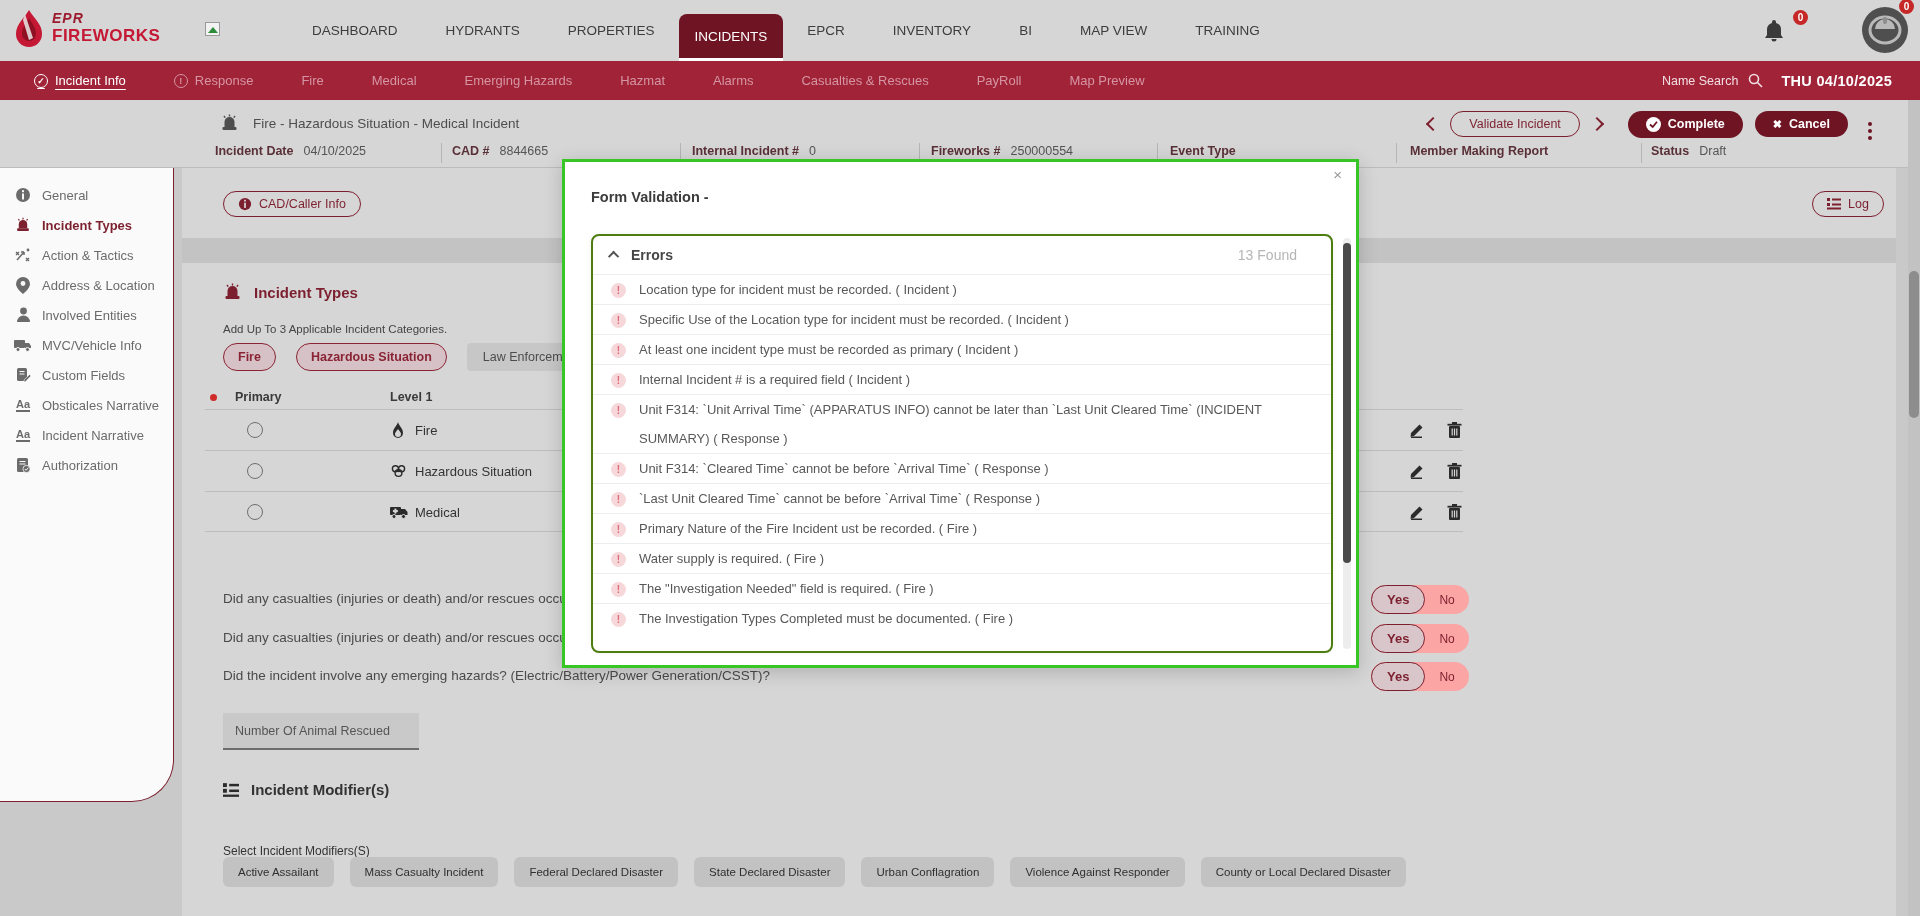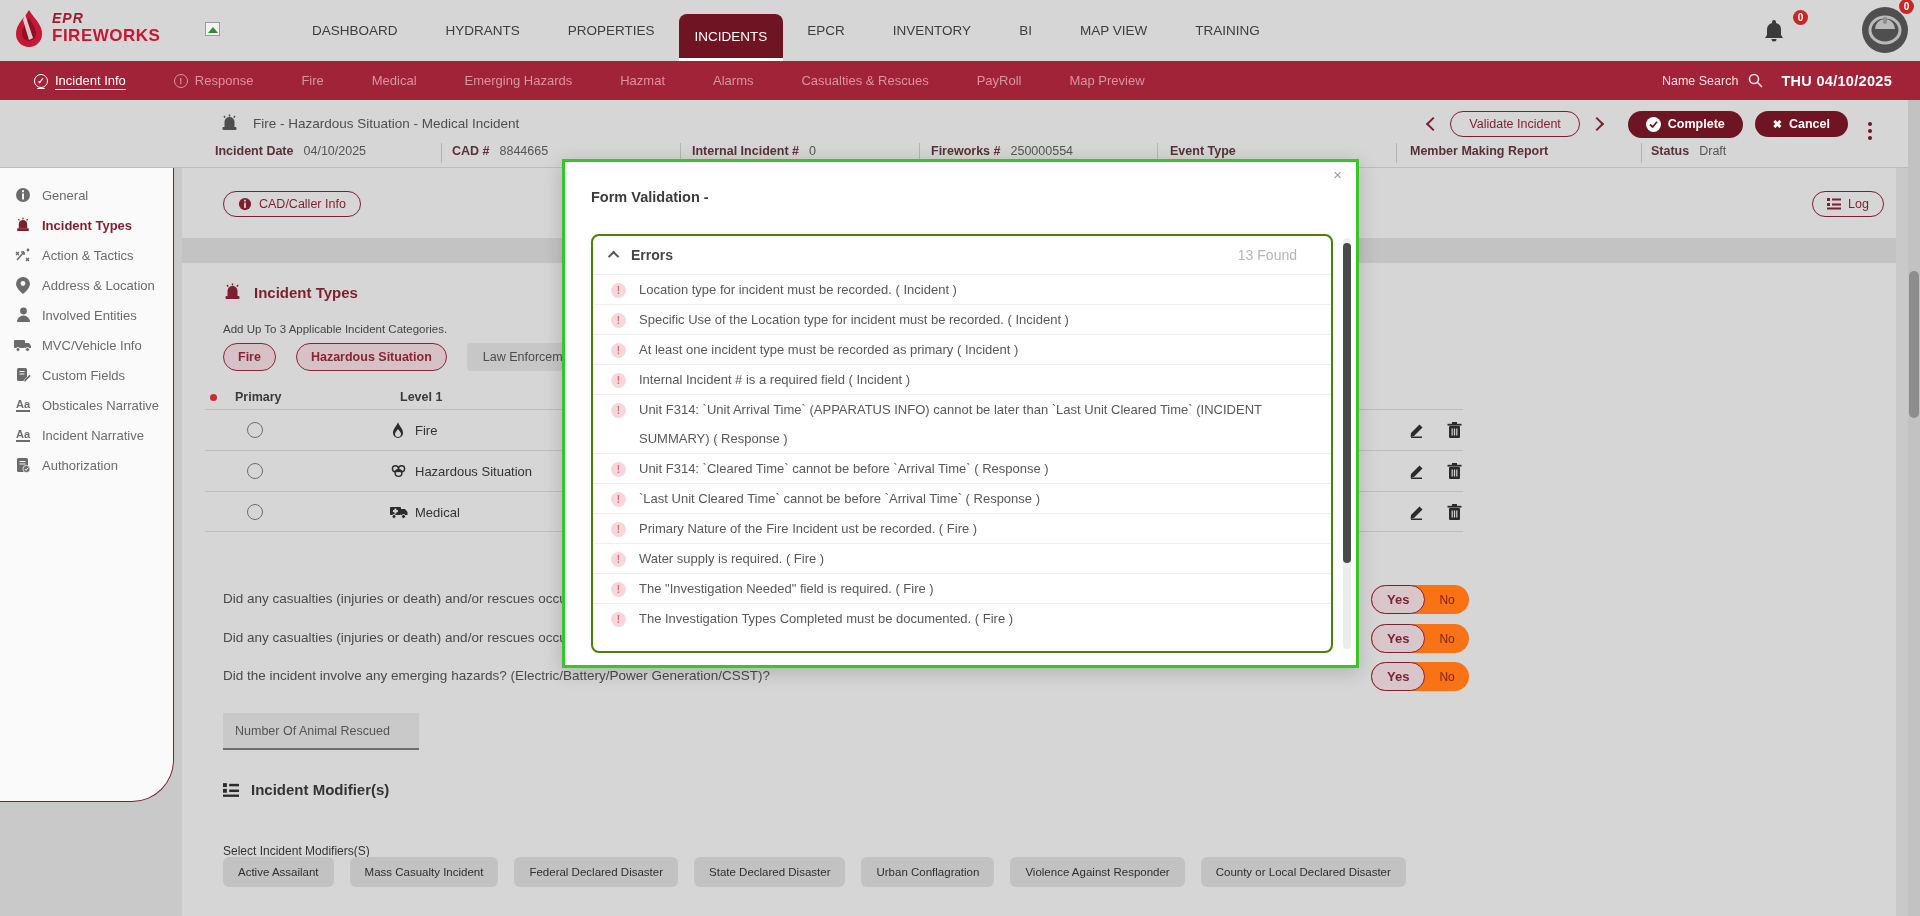--- a/index.html
+++ b/index.html
@@ -69,32 +69,32 @@
   .note { position:absolute; font-size:11.5px; color:#444; }
   .chip-cat { border-radius:14px; font-size:12.5px; padding:6px 14px; cursor:pointer; white-space:nowrap; font-family:inherit; }
   .chip-sel { border:1.5px solid #8a2434; background:#d6c2c6; color:#8a2434; font-weight:bold; }
   .chip-plain { border:none; background:#c7c7c7; color:#4c4c4c; border-radius:4px; padding:7px 16px; font-size:12.5px; cursor:pointer; font-family:inherit; }
   .chips-row { position:absolute; left:41px; top:80px; display:flex; gap:20px; align-items:center; }
 
   .it-table { position:absolute; left:23px; top:122px; width:1258px; }
   .it-thead { display:flex; align-items:center; height:24px; font-size:12.5px; font-weight:bold; color:#3a3a3a; position:relative; }
   .red-dot { position:absolute; left:5px; width:7px; height:7px; border-radius:50%; background:#cf2b2b; }
   .th-primary { position:absolute; left:30px; }
-  .th-level { position:absolute; left:195px;text-align:center; }
+  .th-level { position:absolute; left:185px;text-align:center; }
   .it-row { position:relative; height:41px; border-top:1px solid #bdbdbd; }
   .it-row:last-child { border-bottom:1px solid #bdbdbd; }
   .radio { position:absolute; left:42px; top:12px; width:16px; height:16px; border-radius:50%; border:1.5px solid #6f6f6f; background:transparent; cursor:pointer; }
   .row-ico { position:absolute; left:185px; top:12px; width:17px; height:17px; }
   .row-lbl { position:absolute; left:210px; top:13px; font-size:13px; color:#333; }
   .act-edit { position:absolute; left:1204px; top:12px; width:17px; height:17px; cursor:pointer; }
   .act-del { position:absolute; left:1242px; top:12px; width:16px; height:17px; cursor:pointer; }
 
   .q-row { position:absolute; left:0; width:1714px; height:30px; }
   .q-text { position:absolute; left:41px; top:6px; font-size:13.5px; color:#4a4a4a; white-space:nowrap; }
-  .yn-group { position:absolute; left:1189px; top:0; display:flex; align-items:center; background:#f97316; border-radius:15px; height:29px; }
+  .yn-group { position:absolute; left:1189px; top:0; display:flex; align-items:center; background:#fca5a5; border-radius:15px; height:29px; }
   .yn-yes { border:1.5px solid #7c1f2e; background:#d9c6ca; color:#7c1f2e; font-weight:bold; border-radius:15px; height:29px; padding:0 15px; font-size:13px; cursor:pointer; font-family:inherit; }
   .yn-no { background:transparent; border:none; color:#7c1f2e; font-size:12px; padding:0 14px; cursor:pointer; font-family:inherit; }
 
   .fill-input { position:absolute; left:41px; top:450px; width:196px; height:37px; background:#c9c9c9; border:none; border-bottom:2px solid #6d6d6d; font-size:12.5px; color:#555; padding:0 12px; font-family:inherit; }
   .fill-input::placeholder { color:#555; opacity:1; }
 
   .mod-note { position:absolute; left:41px; top:581px; font-size:12px; color:#333; }
   .mod-chips { position:absolute; left:41px; top:594px; display:flex; gap:16px; }
   .chip-mod { background:#c2c2c2; border:none; border-radius:6px; color:#2f2f2f; font-size:11.5px; padding:9px 15px; white-space:nowrap; cursor:pointer; font-family:inherit; }
 

